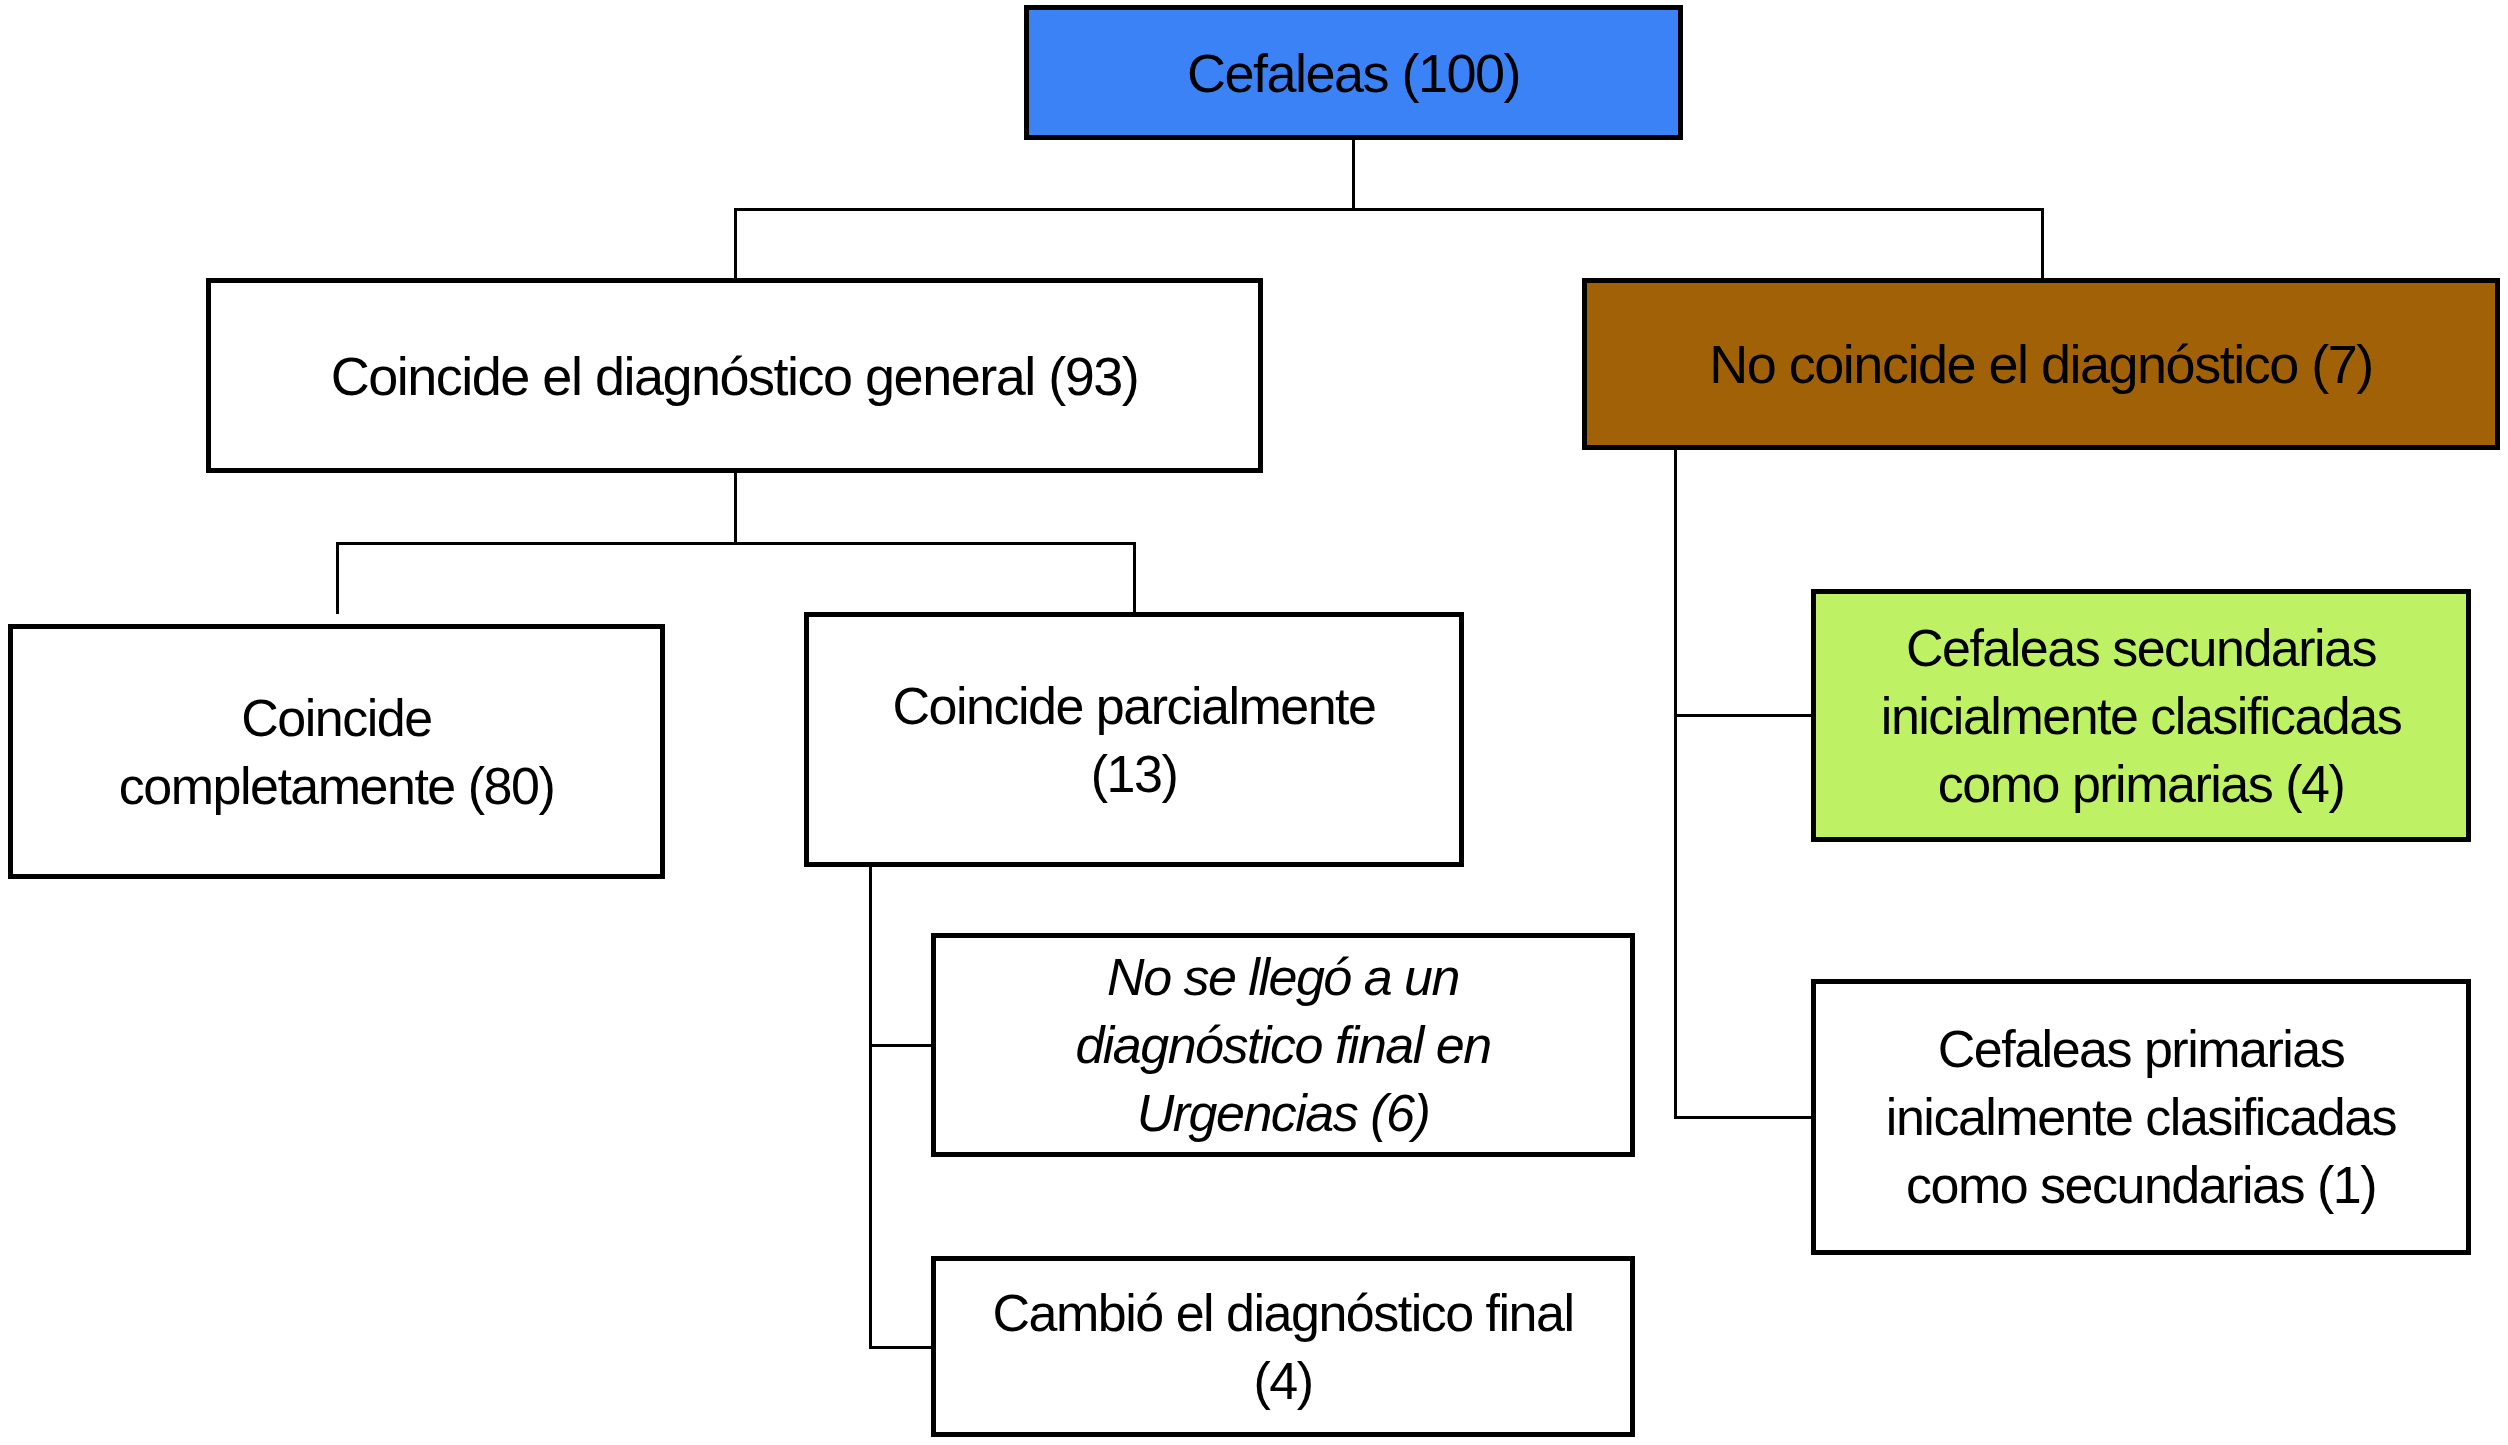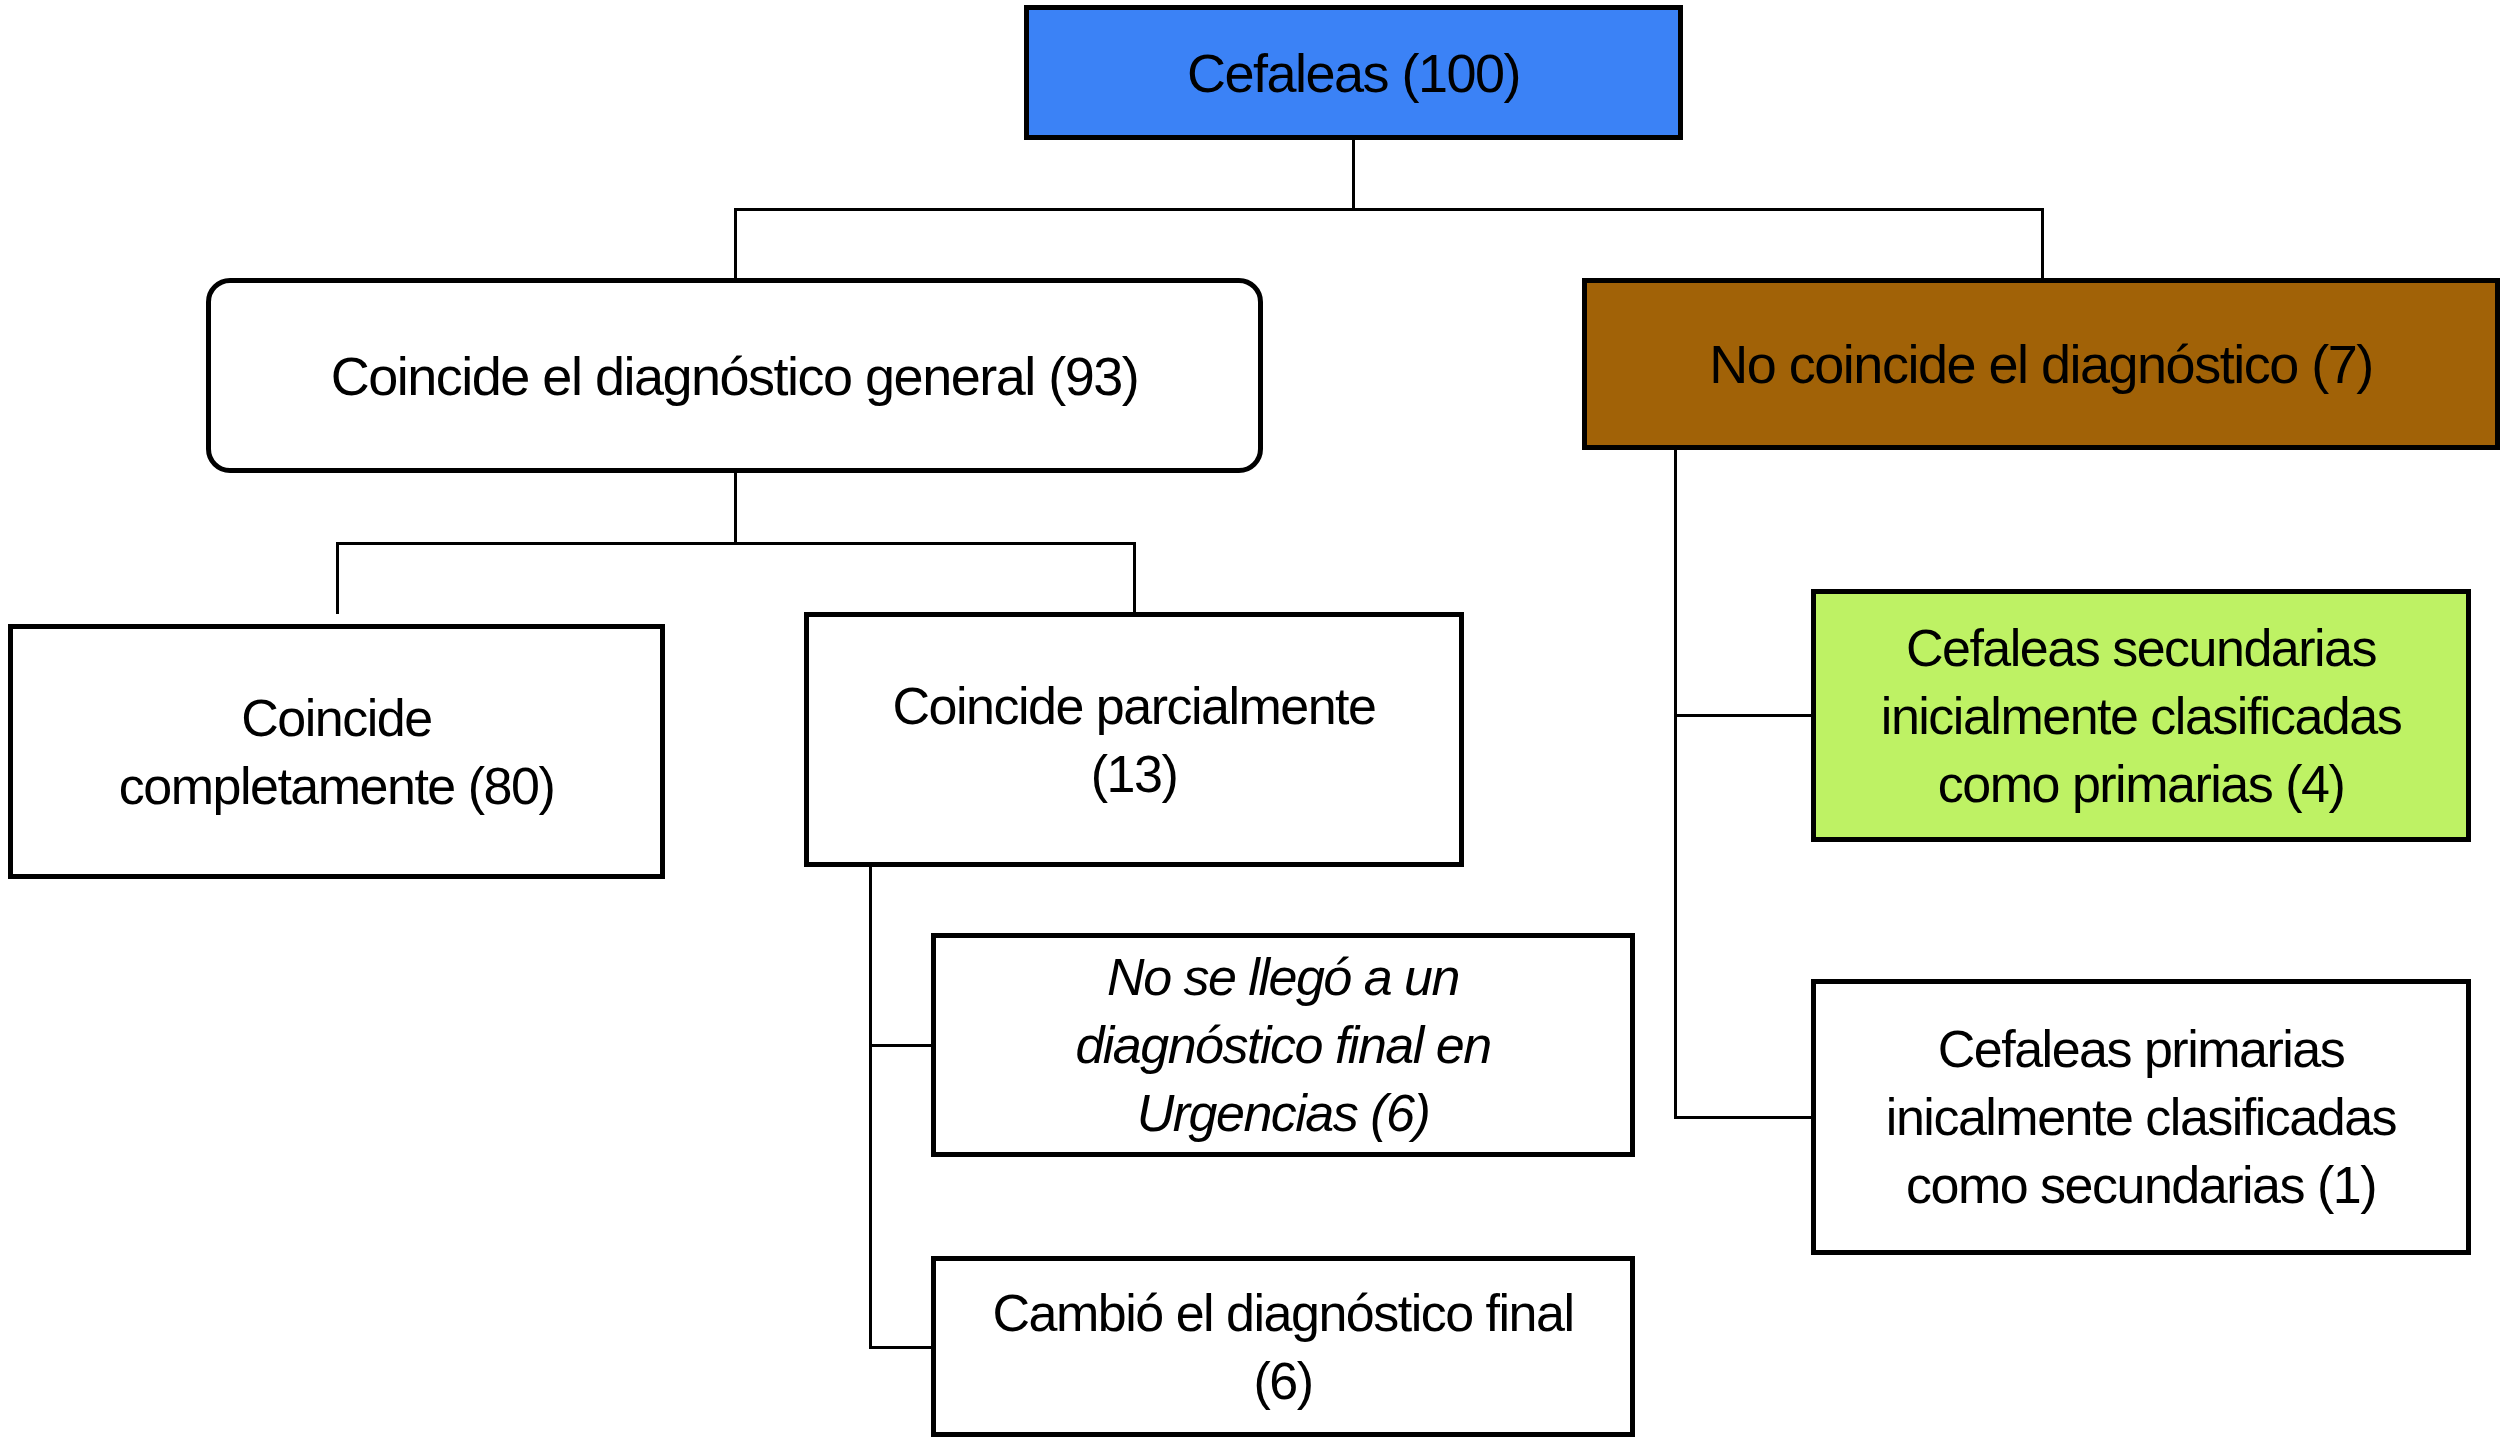--- a/index.html
+++ b/index.html
@@ -44,21 +44,21 @@
     }
     .connector {
       position: absolute;
       background: #000000;
     }
     .h { height: 3px; }
     .v { width: 3px; }
 
     
     #n-root  { left: 1024px; top: 5px;    width: 659px;  height: 135px; }
-    #n-a     { left: 206px;  top: 278px;  width: 1057px; height: 195px; border-radius: 24px; }
+    #n-a     { left: 206px;  top: 278px;  width: 1057px; height: 195px; }
     #n-b     { left: 1582px; top: 278px;  width: 918px;  height: 172px; }
     #n-a1    { left: 8px;    top: 612px;  width: 657px;  height: 255px; }
     #n-a2    { left: 804px;  top: 612px;  width: 660px;  height: 255px; }
     #n-a2a   { left: 931px;  top: 933px;  width: 704px;  height: 224px; }
     #n-a2b   { left: 931px;  top: 1256px; width: 704px;  height: 181px; }
     #n-b1    { left: 1811px; top: 589px;  width: 660px;  height: 253px; }
     #n-b2    { left: 1811px; top: 979px;  width: 660px;  height: 276px; }
 
     
     #c-root-stem  { left: 1352px; top: 140px; height: 70px; }
@@ -125,21 +125,21 @@
   </div>
 
   <div class="node" id="n-a2a" style="border-color: rgb(0, 0, 0); background: rgb(255, 255, 255); color: rgb(0, 0, 0); font-style: italic;">
     <span class="node-label">No se llegó a un
 diagnóstico final en
 Urgencias (6)</span>
   </div>
 
   <div class="node" id="n-a2b" style="border-color: rgb(0, 0, 0); background: rgb(255, 255, 255); color: rgb(0, 0, 0);">
     <span class="node-label">Cambió el diagnóstico final
-(6)</span>
+(4)</span>
   </div>
 
   <div class="node" id="n-b1" style="border-color: rgb(0, 0, 0); background: #bef264; color: rgb(0, 0, 0);">
     <span class="node-label">Cefaleas secundarias
 inicialmente clasificadas
 como primarias (4)</span>
   </div>
 
   <div class="node" id="n-b2" style="border-color: rgb(0, 0, 0); background: rgb(255, 255, 255); color: rgb(0, 0, 0);">
     <span class="node-label">Cefaleas primarias

